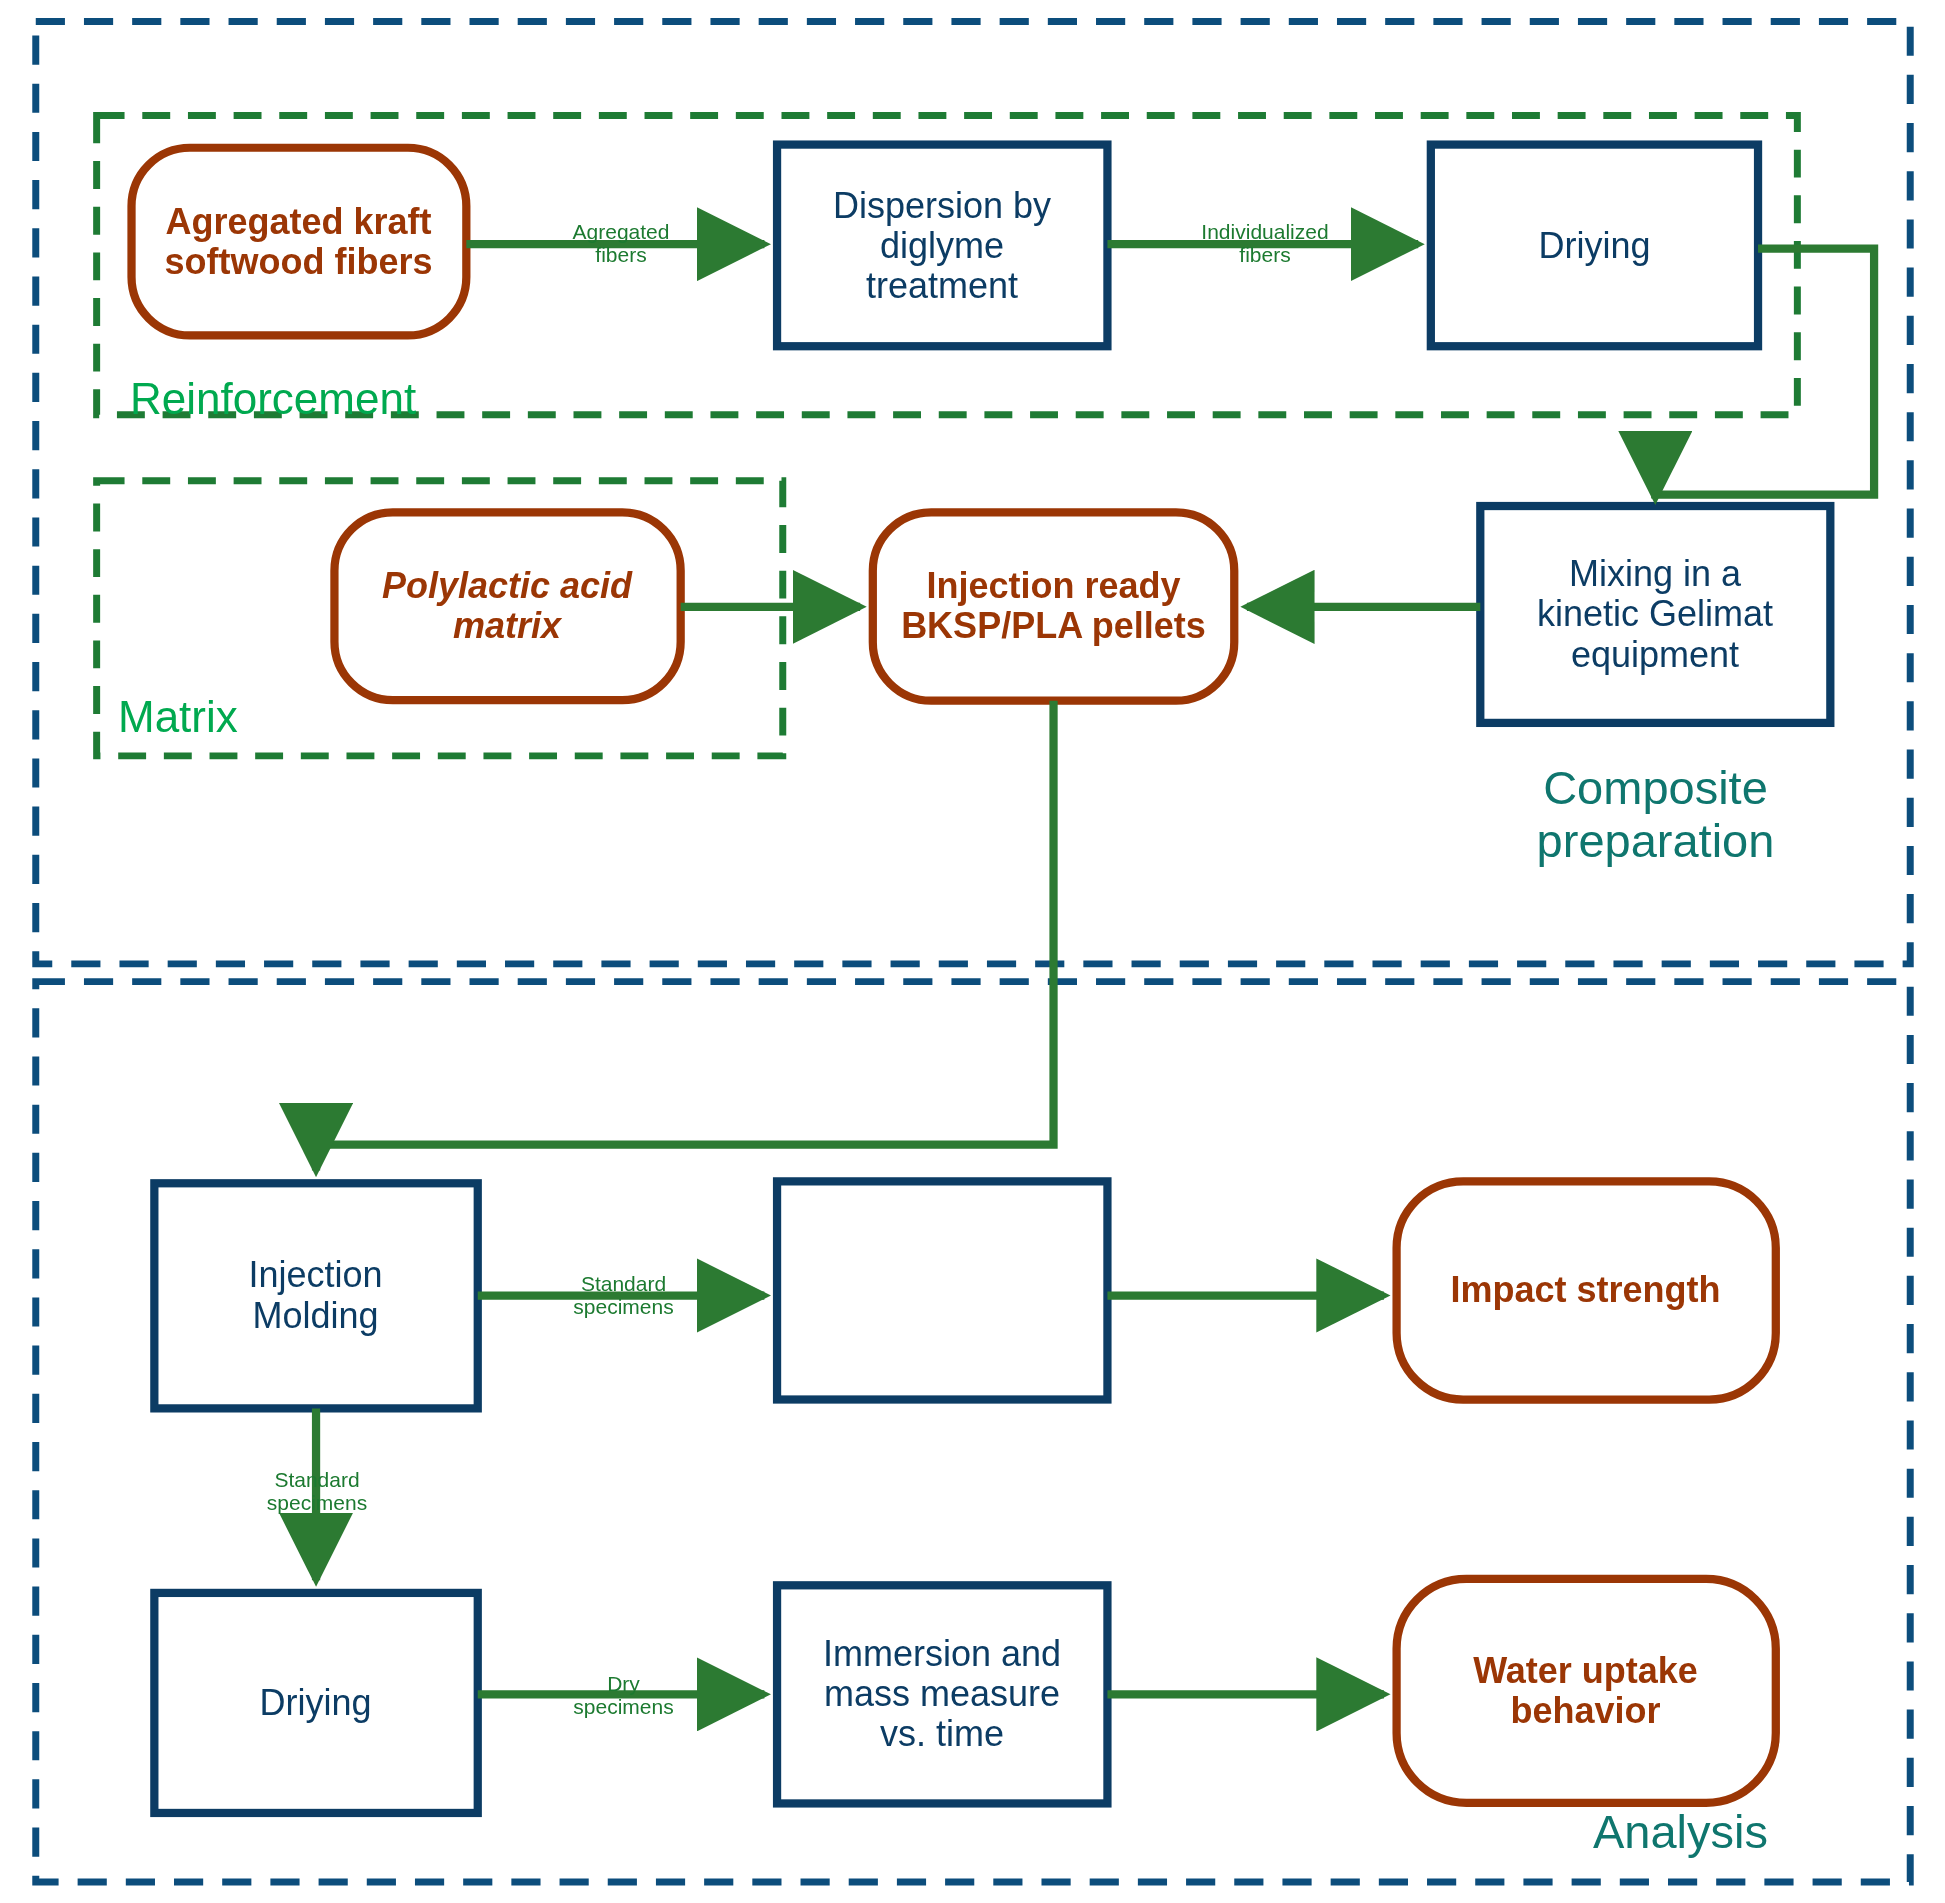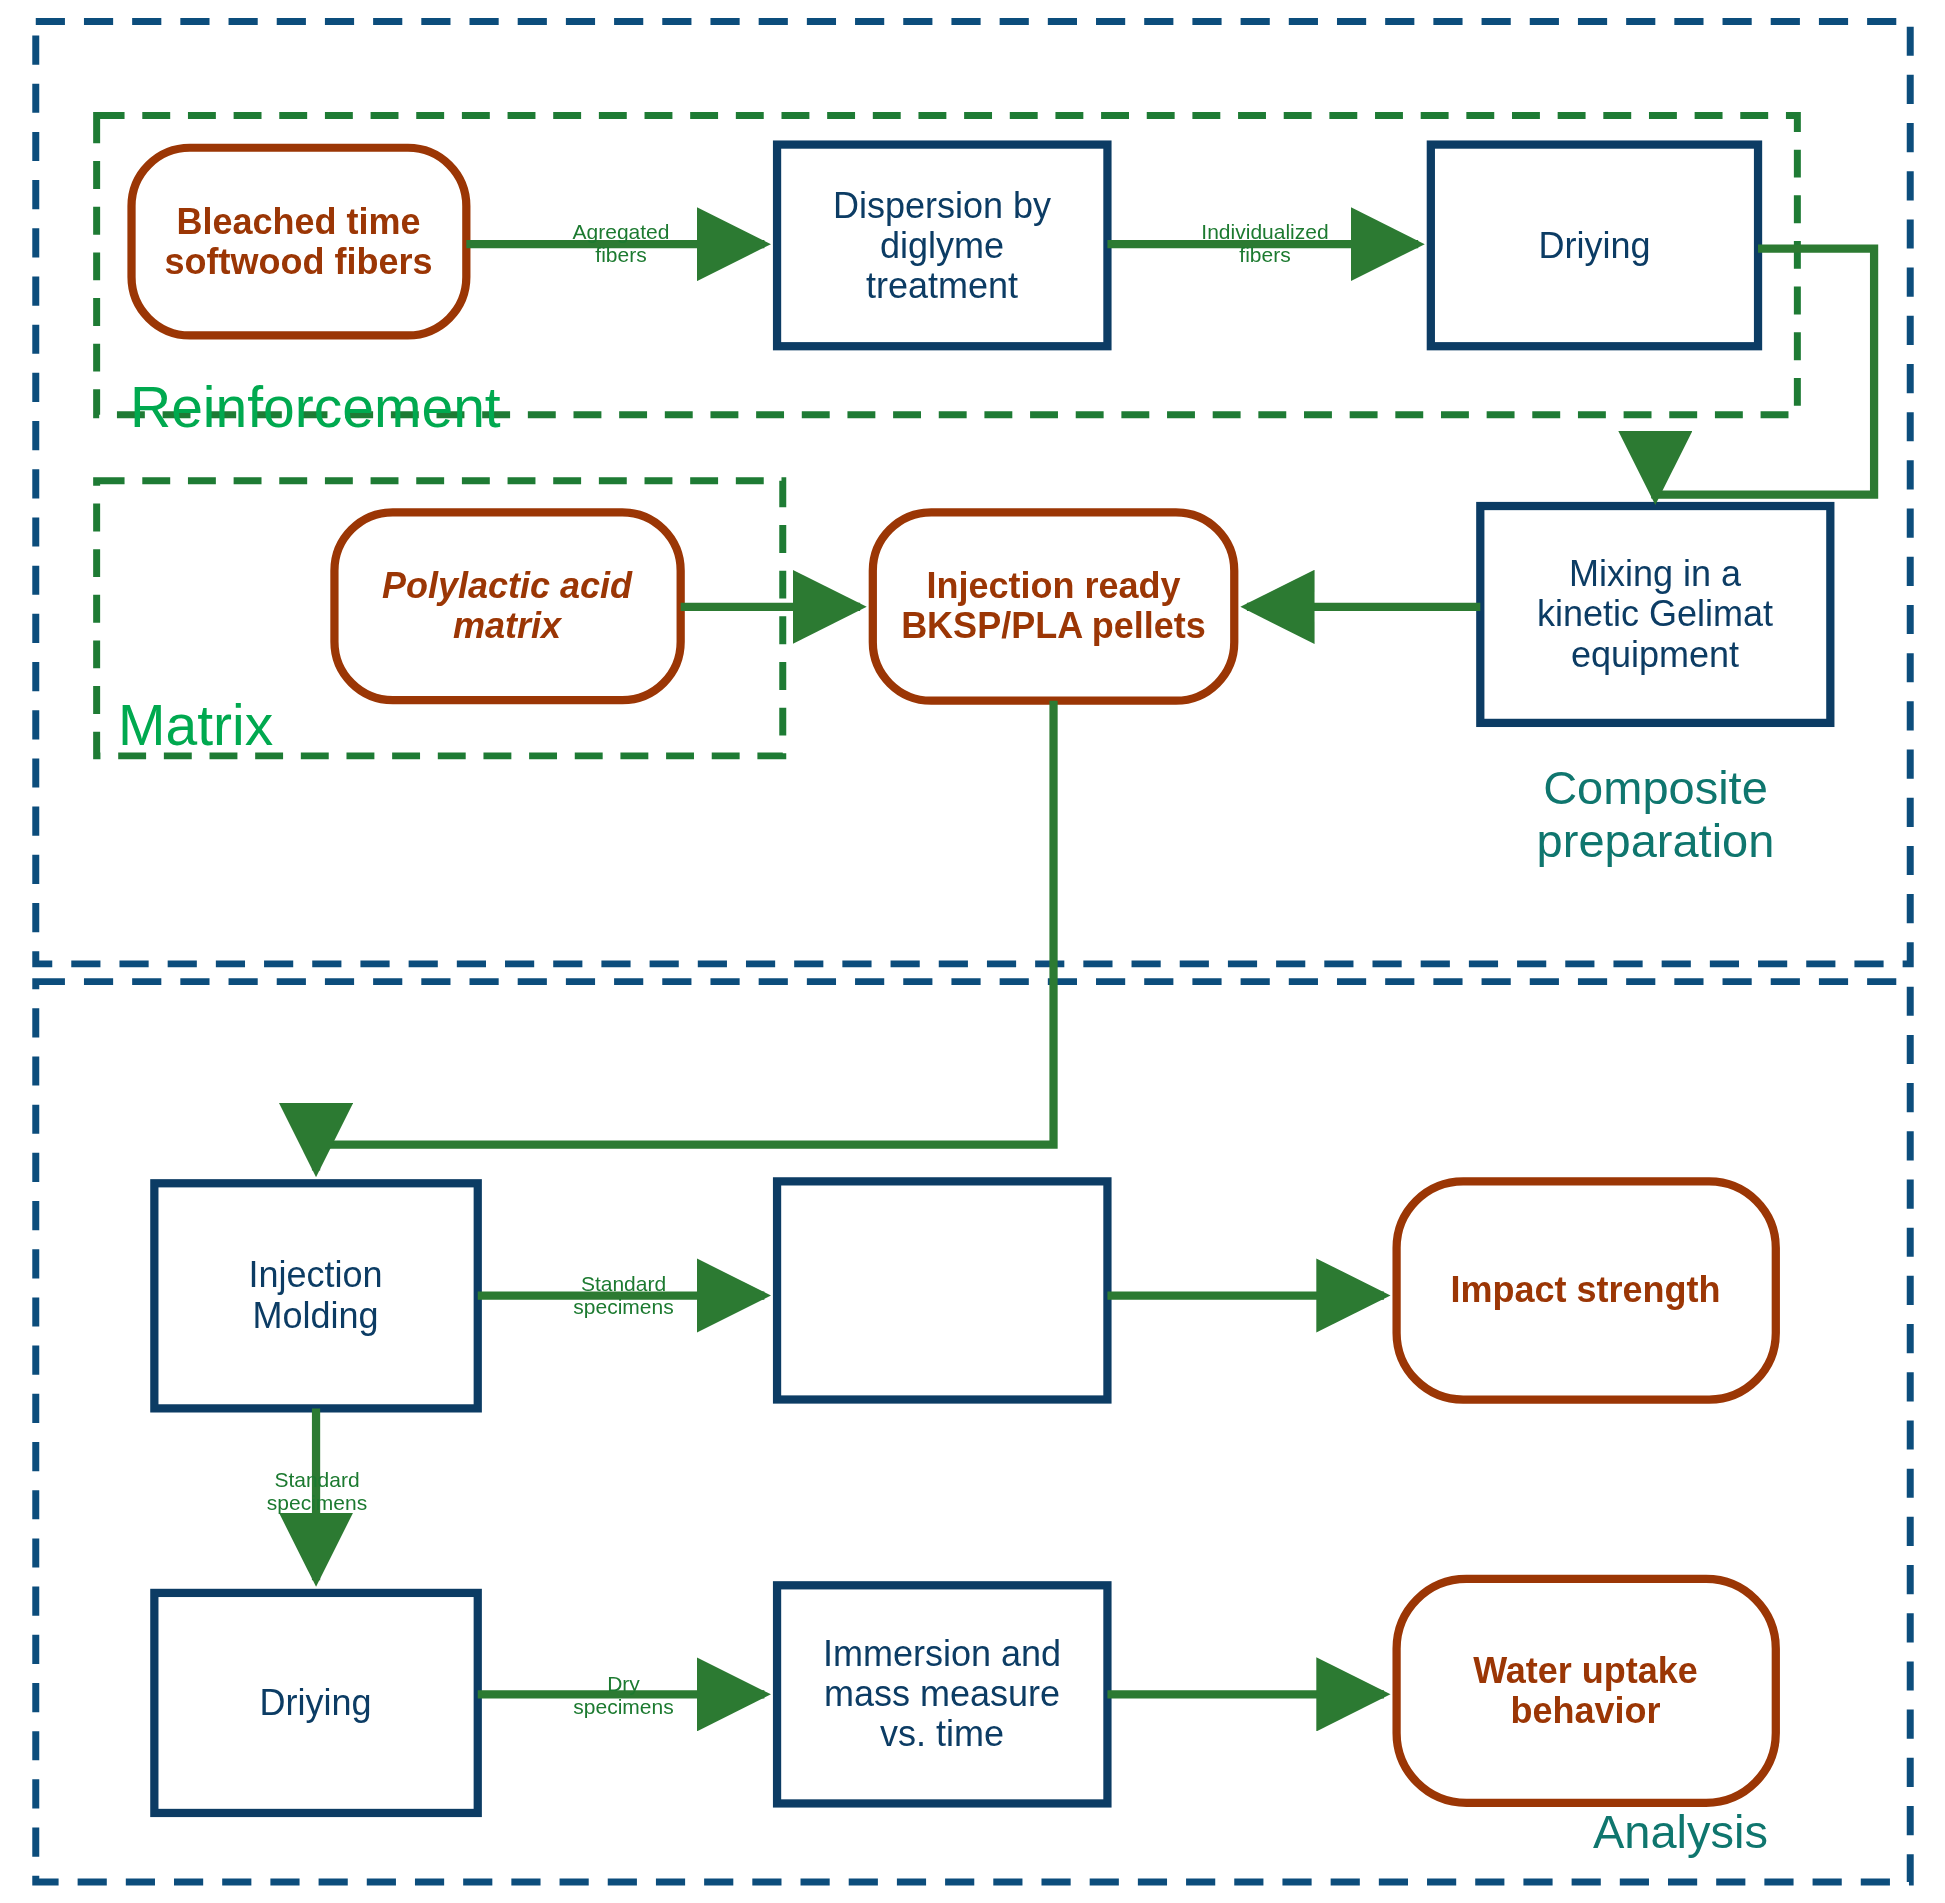--- a/index.html
+++ b/index.html
@@ -5,21 +5,21 @@
   html,body{margin:0;padding:0;background:#ffffff;}
   body{font-family:"Liberation Sans",sans-serif;}
   #stage{position:relative;width:1946px;height:1903px;background:#ffffff;overflow:hidden;}
   svg.layer{position:absolute;left:0;top:0;width:1946px;height:1903px;}
   .nodeTxt{position:absolute;display:flex;align-items:center;justify-content:center;
            text-align:center;line-height:1.12;pointer-events:none;}
   .proc{color:#0C3C64;font-size:36px;font-weight:400;}
   .term{color:#9B3605;font-size:36px;font-weight:700;}
   .edgeLbl{position:absolute;display:flex;align-items:center;justify-content:center;
            text-align:center;line-height:1.1;color:#1C7A30;font-size:21px;}
-  .grpLbl{position:absolute;color:#00A94F;font-size:57px;}
+  .grpLbl{position:absolute;color:#00A94F;font-size:44px;}
   .secLbl{position:absolute;display:flex;align-items:center;justify-content:center;
           text-align:center;line-height:1.12;color:#0f766e;font-size:47px;}
 </style>
 </head>
 <body>
 
 <div id="stage">
 
   <svg class="layer" viewBox="0 0 3068 3001">
     <defs>
@@ -79,21 +79,21 @@
       <line x1="498" y1="2221" x2="498" y2="2492" marker-end="url(#arrowG)"></line>
 
       <line x1="753" y1="2672" x2="1205" y2="2672" marker-end="url(#arrowG)"></line>
 
       <line x1="1746" y1="2672" x2="2182" y2="2672" marker-end="url(#arrowG)"></line>
     </g>
   </svg>
 
   <div class="nodeTxt term" style="left:131px;top:148px;width:335px;height:188px;">
     <div>
-      <div>Bleached time</div>
+      <div>Agregated kraft</div>
       <div>softwood fibers</div>
     </div>
   </div>
 
   <div class="nodeTxt proc" style="left:777px;top:145px;width:330px;height:202px;">
     <div>
       <div>Dispersion by</div>
       <div>diglyme</div>
       <div>treatment</div>
     </div>

